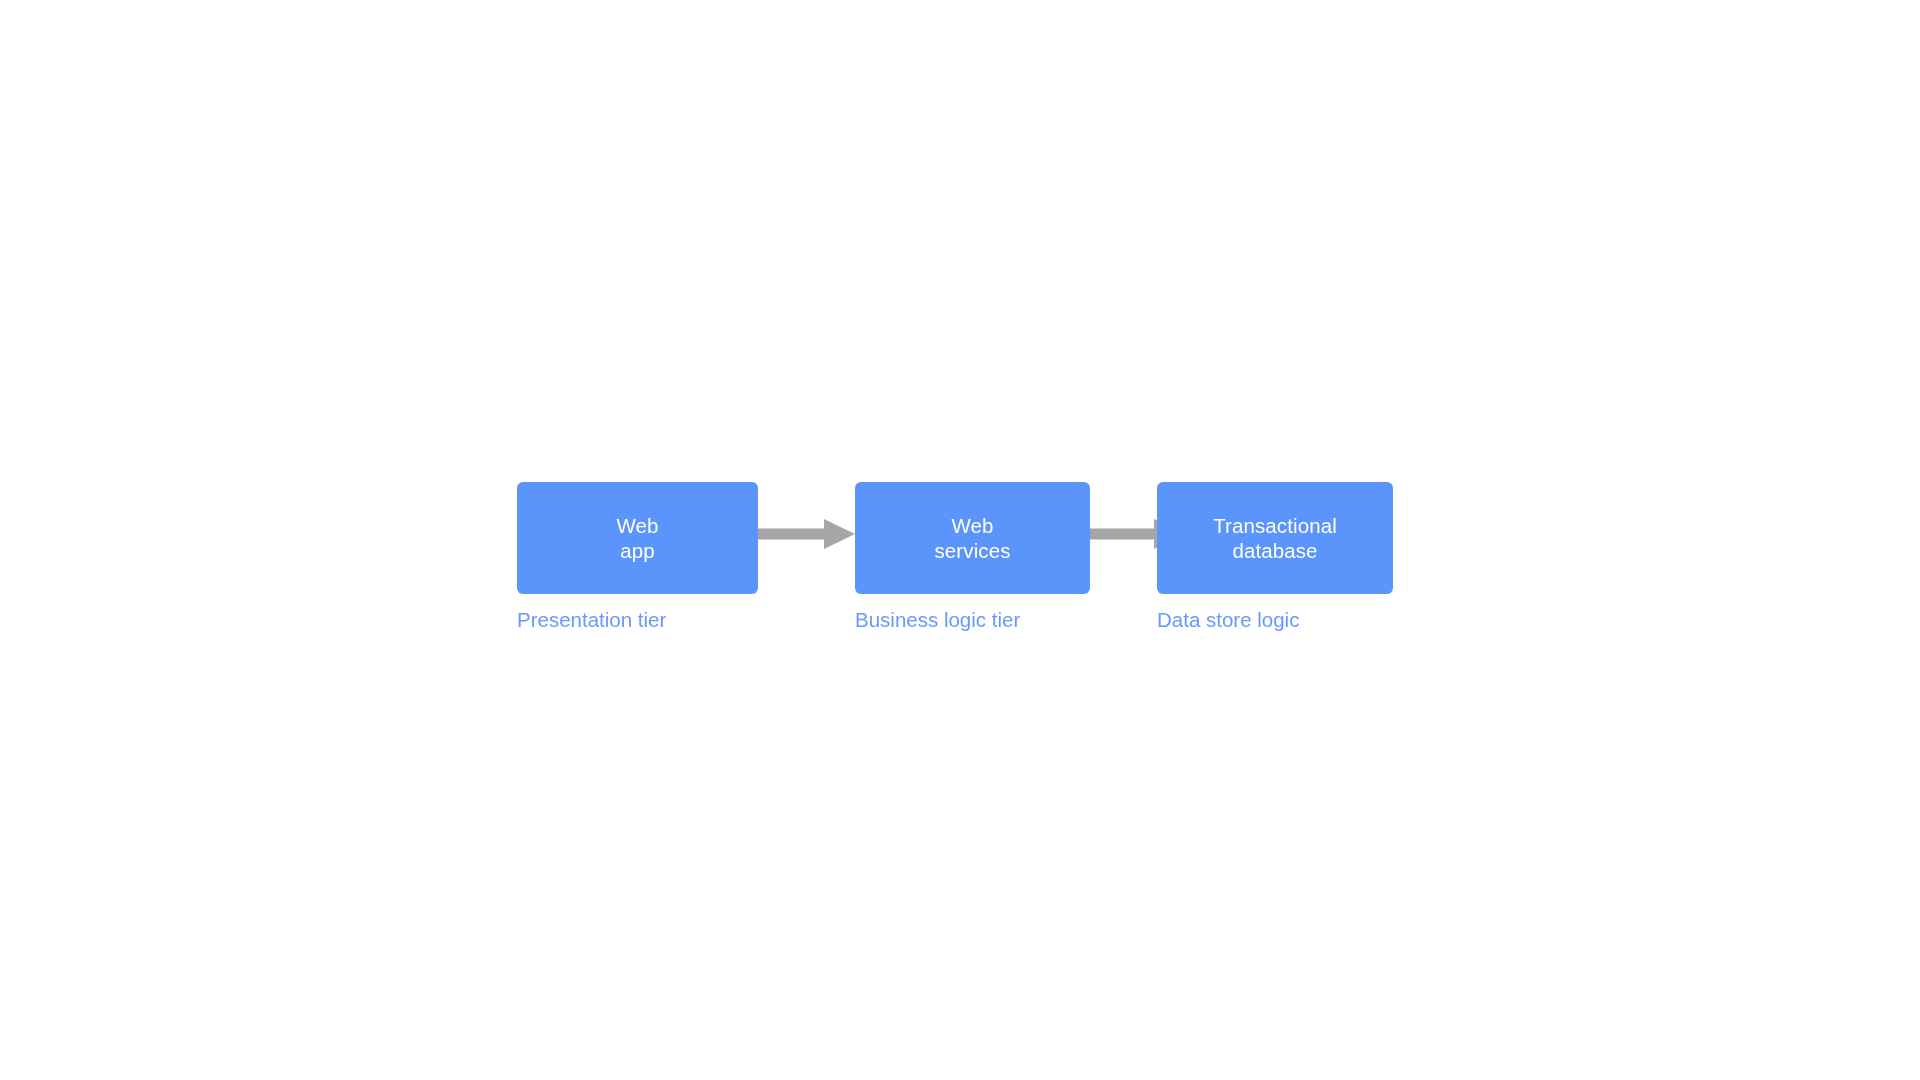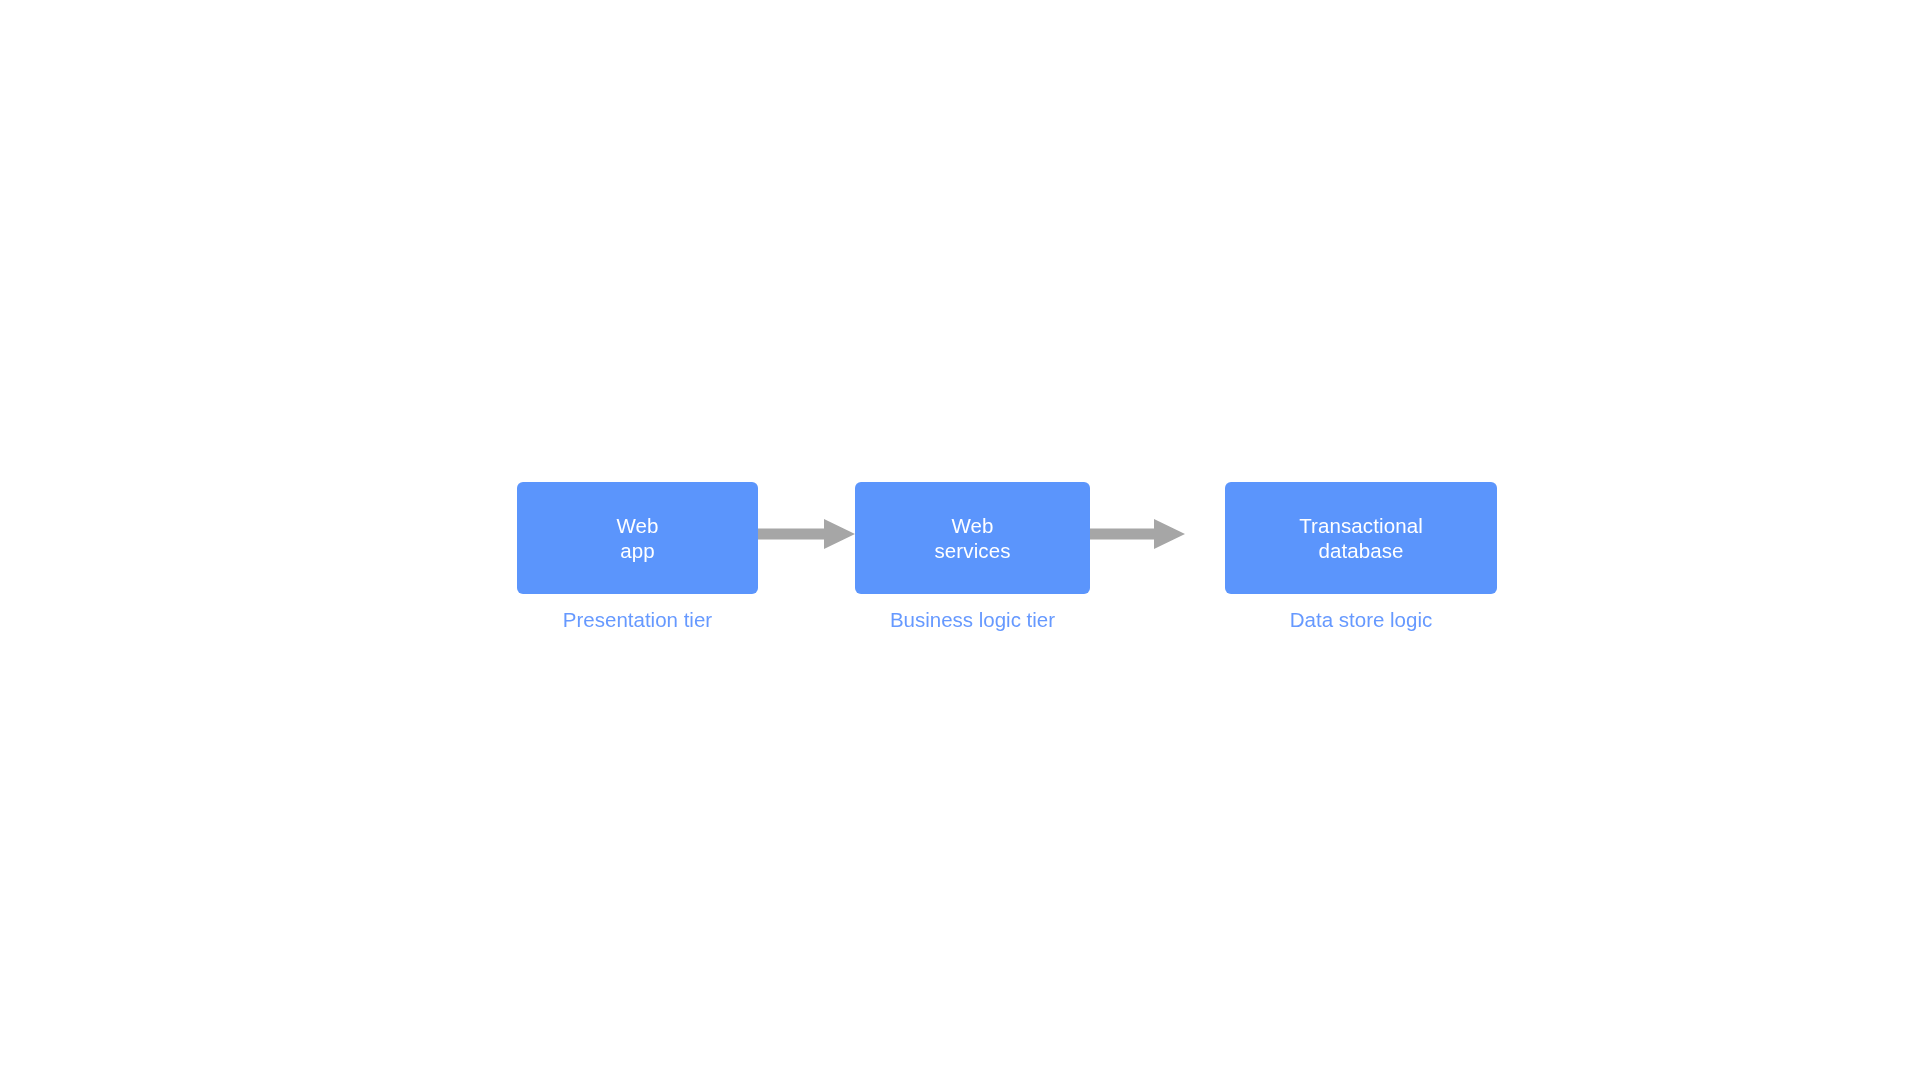--- a/index.html
+++ b/index.html
@@ -54,32 +54,32 @@
     font-size: 20.5px;
     line-height: 25px;
     text-align: center;
     white-space: pre-line;
     letter-spacing: 0.1px;
     font-weight: 400;
   }
 
   .tier-caption {
     margin-top: 14px;
-    text-align: center;
+    text-align: left;
     color: #6699ff;
     font-size: 20.5px;
     line-height: 24px;
     white-space: nowrap;
     font-weight: 400;
   }
 
   
   .tier-1 { left: 0px;   width: 241px; }
   .tier-2 { left: 338px; width: 235px; }
-  .tier-3 { left: 708px; width: 272px; }
+  .tier-3 { left: 640px; width: 236px; }
 
   
   .connector {
     position: absolute;
     top: 36px;
     height: 32px;
     pointer-events: none;
   }
   .connector svg { display: block; }
 

